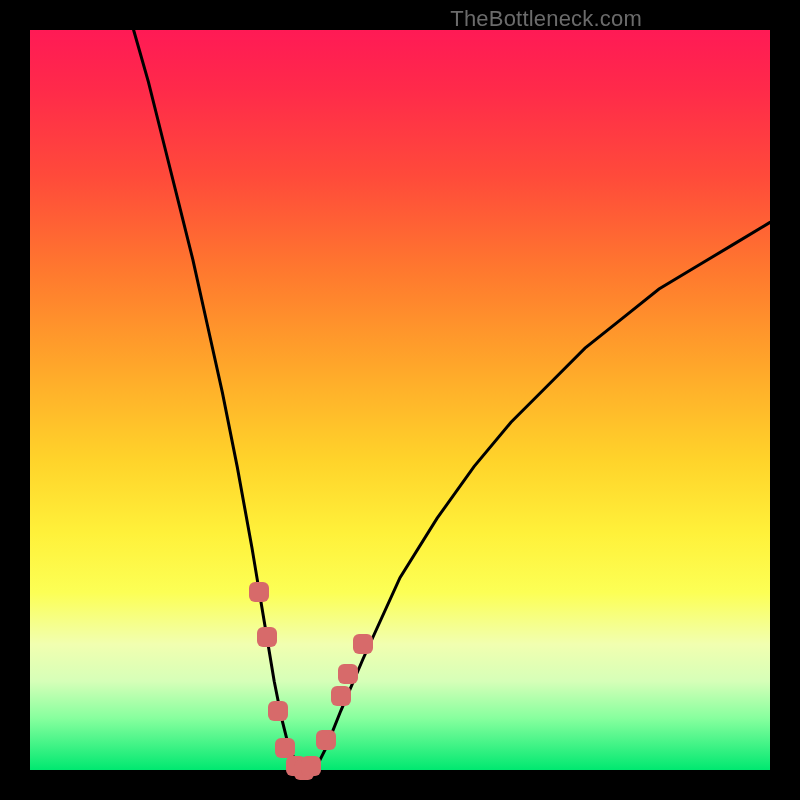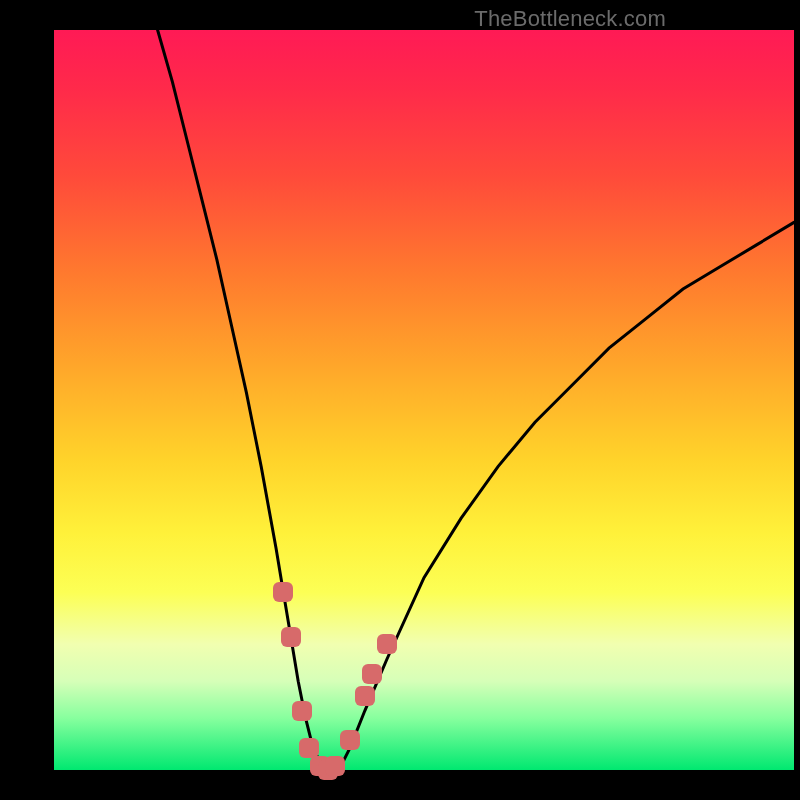--- a/index.html
+++ b/index.html
@@ -11,21 +11,20 @@
     font-family: Arial, Helvetica, sans-serif;
     overflow: hidden;
   }
   .frame {
     position: absolute;
     left: 0;
     top: 0;
     width: 652px;
     height: 800px;
     background: #000;
-    margin-left: 24px;
   }
   .plot {
     position: absolute;
     left: 30px;
     top: 30px;
     width: 740px;
     height: 740px;
     
     background: linear-gradient(to bottom,
       #ff1a55 0%,

